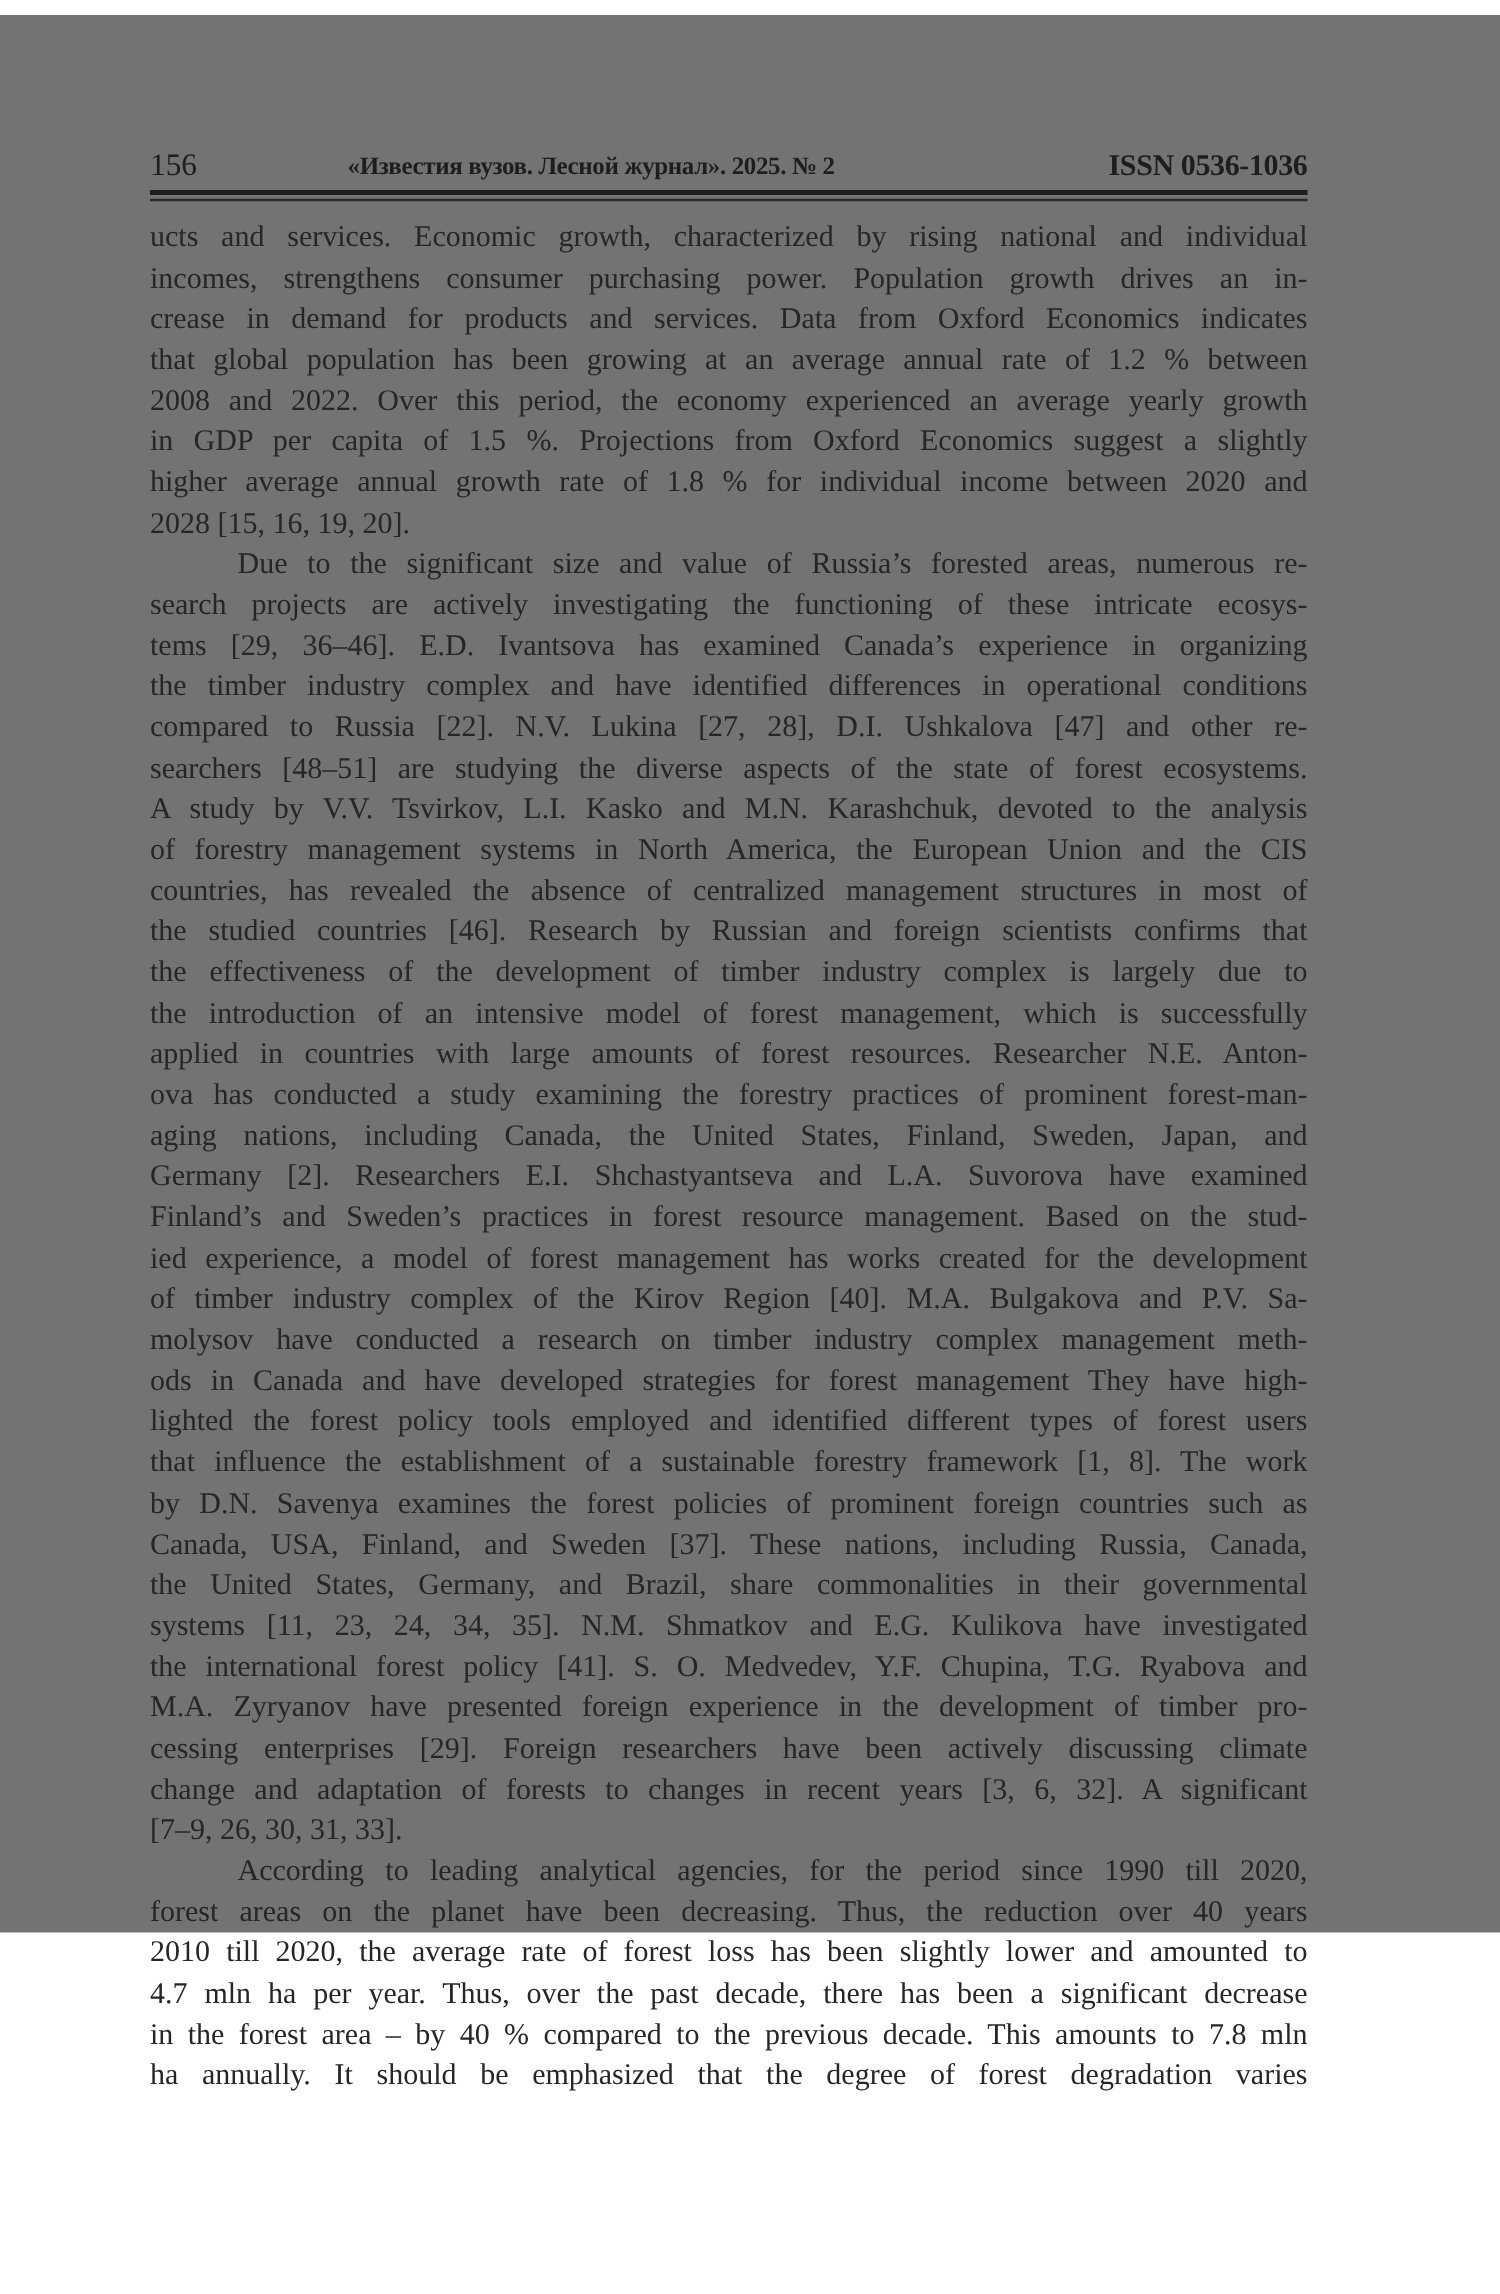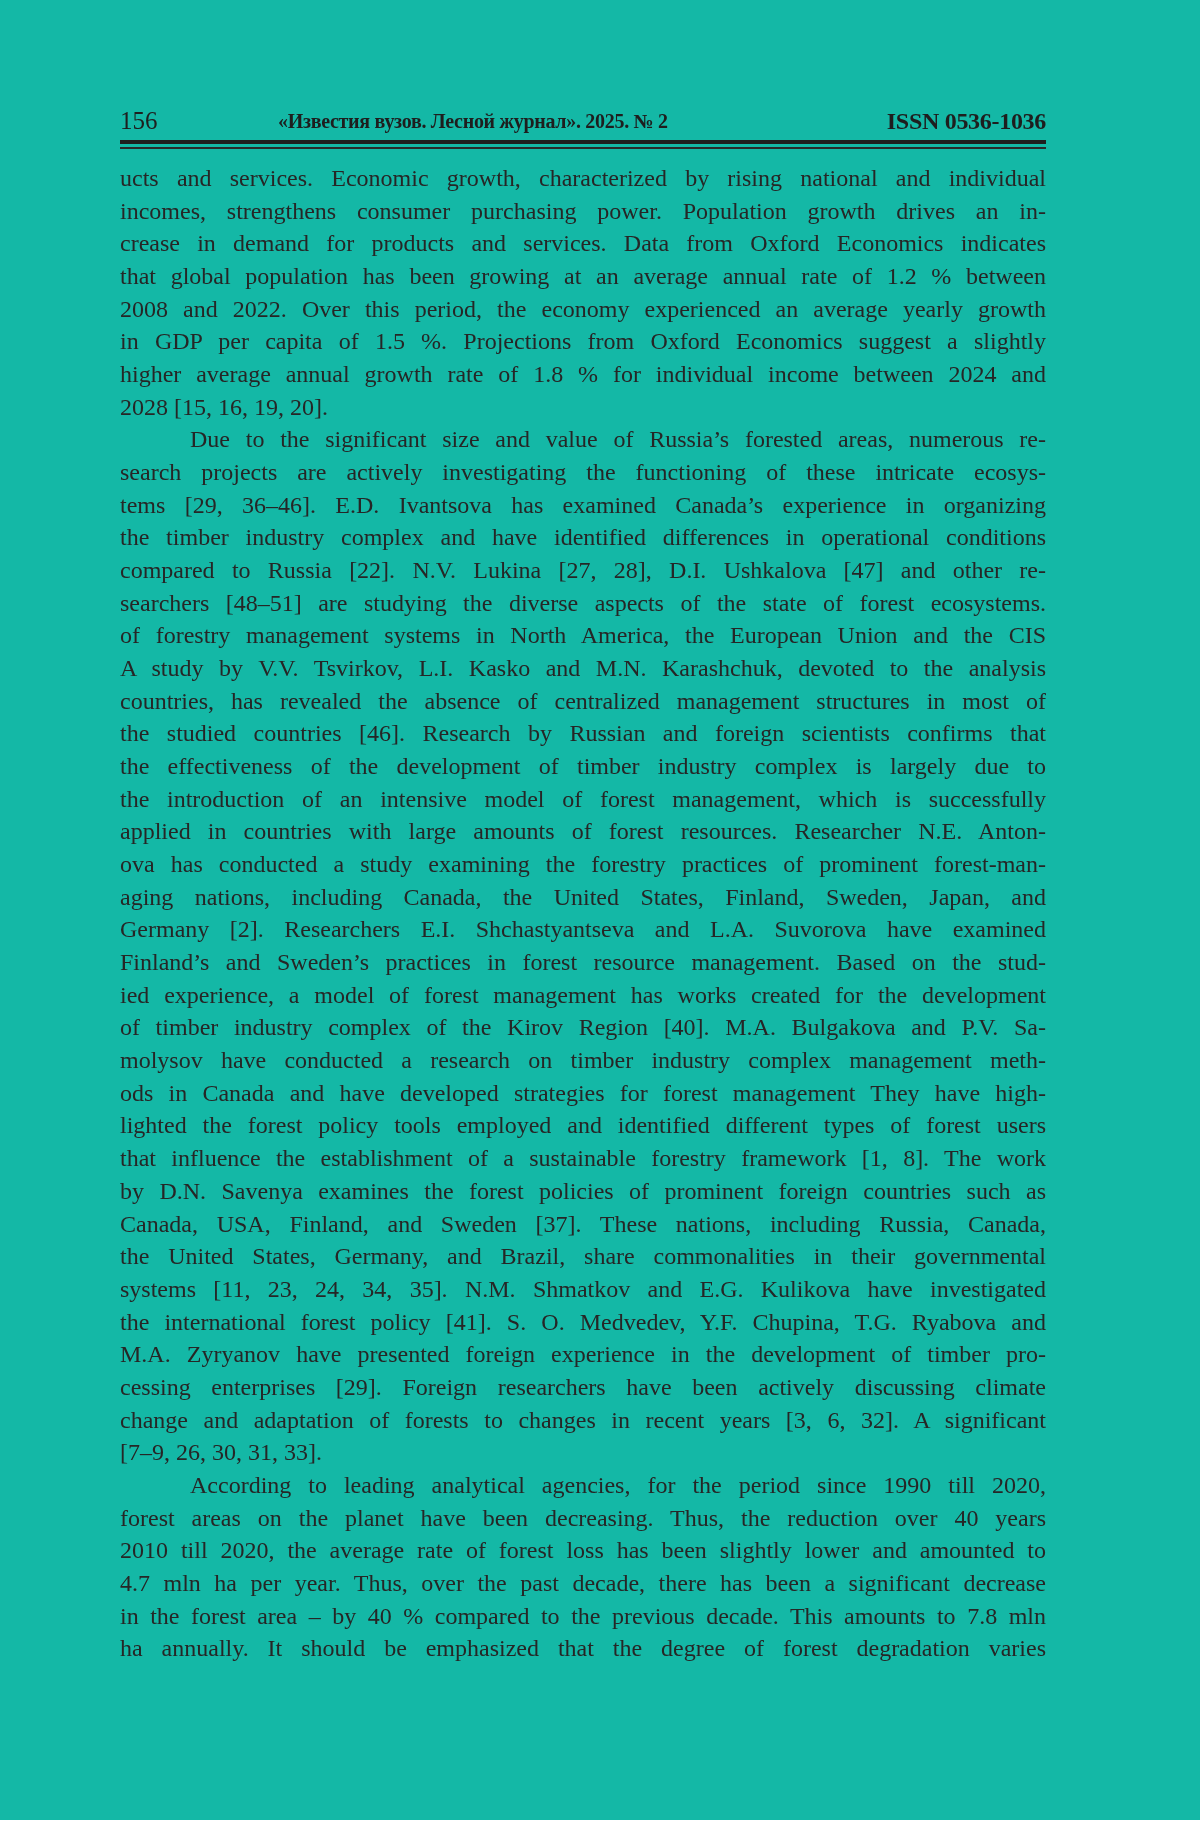--- a/index.html
+++ b/index.html
@@ -1,17 +1,17 @@
 <!DOCTYPE html>
 <html><head>
 <meta charset="utf-8">
 <style>
   html, body { margin: 0; padding: 0; background: #ffffff; }
   body { width: 1200px; height: 1835px; position: relative; overflow: hidden; }
-  .page { position: absolute; left: 0; top: 0; width: 1200px; height: 1820px; background: #14b8a6; }
+  .page { position: absolute; left: 0; top: 12px; width: 1200px; height: 1534px; background: #737373; }
   .header { position: absolute; left: 120px; top: 104px; width: 926px; height: 34px;
             font-family: "Liberation Serif", serif; color: #1e1e1e; }
   .hdr-page { position: absolute; left: 0; top: 0; font-size: 25px; line-height: 34px; }
   .hdr-journal { position: absolute; left: 158px; top: 0; font-size: 20px; font-weight: bold; line-height: 34px; letter-spacing: -0.3px; }
   .hdr-issn { position: absolute; right: 0; top: 0; font-size: 24px; font-weight: bold; line-height: 34px; letter-spacing: -0.3px; }
   .rule-thick { position: absolute; left: 120px; top: 140px; width: 926px; height: 4px; background: #1f1f1f; }
   .rule-thin { position: absolute; left: 120px; top: 147px; width: 926px; height: 1.5px; background: #2a2a2a; }
   .body-text { position: absolute; left: 120px; top: 162px; width: 926px;
                font-family: "Liberation Serif", serif; font-size: 24px; color: #262626; }
   .line { display: block; height: 32.68px; line-height: 32.68px; white-space: nowrap;
@@ -32,32 +32,32 @@
   <div class="rule-thin"></div>
 
   <div class="body-text" id="body-text">
       <div>
         <span class="line">ucts and services. Economic growth, characterized by rising national and individual</span>
         <span class="line">incomes, strengthens consumer purchasing power. Population growth drives an in-</span>
         <span class="line">crease in demand for products and services. Data from Oxford Economics indicates</span>
         <span class="line">that global population has been growing at an average annual rate of 1.2 % between</span>
         <span class="line">2008 and 2022. Over this period, the economy experienced an average yearly growth</span>
         <span class="line">in GDP per capita of 1.5 %. Projections from Oxford Economics suggest a slightly</span>
-        <span class="line">higher average annual growth rate of 1.8 % for individual income between 2024 and</span>
+        <span class="line">higher average annual growth rate of 1.8 % for individual income between 2020 and</span>
         <span class="line last">2028 [15, 16, 19, 20].</span>
       </div>
       <div>
         <span class="line indent">Due to the significant size and value of Russia’s forested areas, numerous re-</span>
         <span class="line">search projects are actively investigating the functioning of these intricate ecosys-</span>
         <span class="line">tems [29, 36–46]. E.D. Ivantsova has examined Canada’s experience in organizing</span>
         <span class="line">the timber industry complex and have identified differences in operational conditions</span>
         <span class="line">compared to Russia [22]. N.V. Lukina [27, 28], D.I. Ushkalova [47] and other re-</span>
         <span class="line">searchers [48–51] are studying the diverse aspects of the state of forest ecosystems.</span>
+        <span class="line">A study by V.V. Tsvirkov, L.I. Kasko and M.N. Karashchuk, devoted to the analysis</span>
         <span class="line">of forestry management systems in North America, the European Union and the CIS</span>
-        <span class="line">A study by V.V. Tsvirkov, L.I. Kasko and M.N. Karashchuk, devoted to the analysis</span>
         <span class="line">countries, has revealed the absence of centralized management structures in most of</span>
         <span class="line">the studied countries [46]. Research by Russian and foreign scientists confirms that</span>
         <span class="line">the effectiveness of the development of timber industry complex is largely due to</span>
         <span class="line">the introduction of an intensive model of forest management, which is successfully</span>
         <span class="line">applied in countries with large amounts of forest resources. Researcher N.E. Anton-</span>
         <span class="line">ova has conducted a study examining the forestry practices of prominent forest-man-</span>
         <span class="line">aging nations, including Canada, the United States, Finland, Sweden, Japan, and</span>
         <span class="line">Germany [2]. Researchers E.I. Shchastyantseva and L.A. Suvorova have examined</span>
         <span class="line">Finland’s and Sweden’s practices in forest resource management. Based on the stud-</span>
         <span class="line">ied experience, a model of forest management has works created for the development</span>

